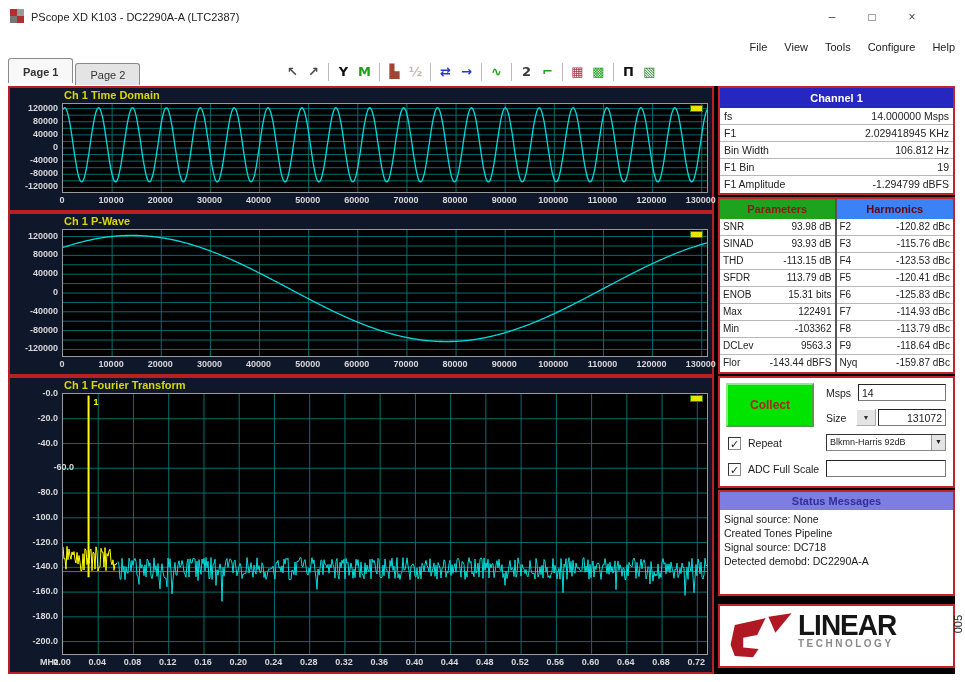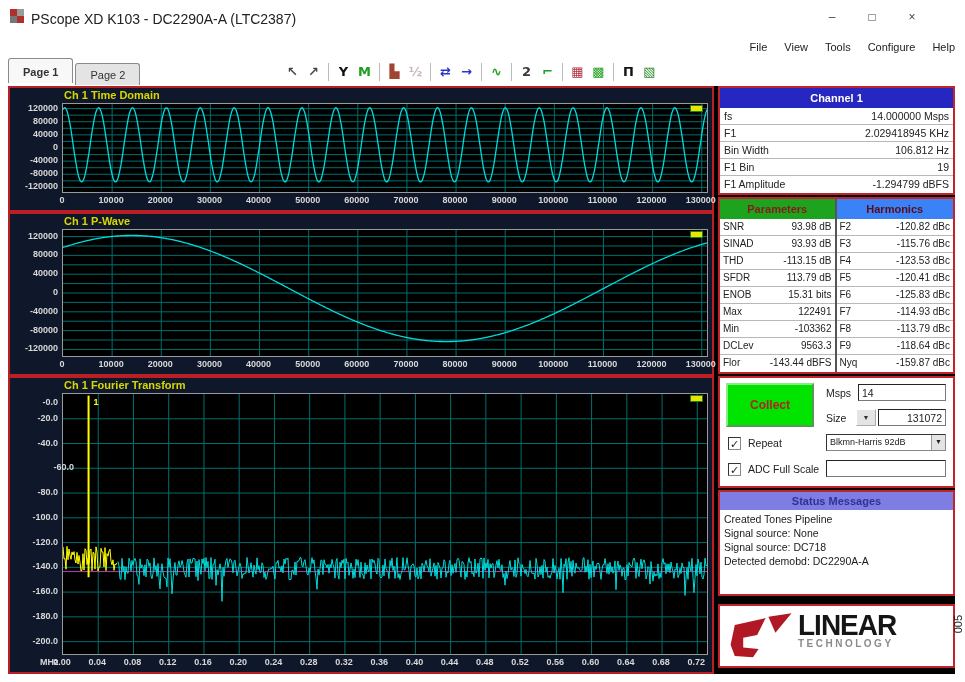--- a/index.html
+++ b/index.html
@@ -6,21 +6,21 @@
   html,body { width:965px; height:682px; background:#fff; overflow:hidden;
               font-family:"Liberation Sans","DejaVu Sans",sans-serif; }
   #window { position:relative; width:965px; height:682px; background:#fff; }
 
   
   .titlebar { position:absolute; top:0; left:0; width:965px; height:34px; background:#fff; }
   .app-icon { position:absolute; left:10px; top:9px; width:14px; height:14px; display:grid;
               grid-template-columns:7px 7px; grid-template-rows:7px 7px; }
   .app-icon i:nth-child(1){background:#b03030}.app-icon i:nth-child(2){background:#9a9a9a}
   .app-icon i:nth-child(3){background:#777}.app-icon i:nth-child(4){background:#b03030}
-  .title-text { position:absolute; left:31px; top:11px; font-size:14px; color:#222;text-align:center; }
+  .title-text { position:absolute; left:31px; top:11px; font-size:11px; color:#222;text-align:center; }
   .win-btn { position:absolute; top:8px; width:22px; height:18px; text-align:center;
              font-size:12px; color:#444; line-height:18px; cursor:default; }
   .win-min{right:122px}.win-max{right:82px}.win-close{right:42px}
 
   
   .menubar { position:absolute; top:37px; right:10px; height:18px; }
   .menu-item { display:inline-block; margin-left:17px; font-size:11px; color:#222; }
 
   
   .tabrow { position:absolute; top:58px; left:8px; width:949px; height:28px; }
@@ -285,21 +285,21 @@
               <line x1="0" y1="198.09523809523807" x2="644" y2="198.09523809523807" stroke="#006e6e" stroke-width="1"></line>
               <line x1="0" y1="222.85714285714283" x2="644" y2="222.85714285714283" stroke="#006e6e" stroke-width="1"></line>
               <line x1="0" y1="247.6190476190476" x2="644" y2="247.6190476190476" stroke="#006e6e" stroke-width="1"></line>
               <line x1="0" y1="177.59238095238095" x2="644" y2="177.59238095238095" stroke="#cc44cc" stroke-width="1" opacity="0.9"></line>
               <path d="M0 152.8L1 165.1L2 164.4L3 175.2L4 152.4L5 165.7L6 155.0L7 161.5L8 165.3L9 157.9L10 161.0L11 157.6L12 165.8L13 169.0L14 158.4L15 170.1L16 161.5L17 168.4L18 177.0L19 176.2L20 159.7L21 176.1L22 154.7L23 156.2L24 170.6L25 164.2L26 169.5L27 155.9L28 154.9L29 176.7L30 158.3L31 158.9L32 175.1L33 152.8L34 158.0L35 177.0L36 173.2L37 172.9L38 154.3L39 158.1L40 158.1L41 173.0L42 153.6L43 176.7L44 159.6L45 162.1L46 157.0L47 155.2L48 167.2L49 170.8L50 165.8L51 176.4L52 170.0L53 170.7L54 168.8" fill="none" stroke="#ffff00" stroke-width="1"></path>
               <path d="M55 167.5L56 171.8L57 185.0L58 185.2L59 164.3L60 177.8L61 172.2L62 185.7L63 172.7L64 178.5L65 179.4L66 164.2L67 167.3L68 177.1L69 166.5L70 171.3L71 166.7L72 164.4L73 167.5L74 181.0L75 182.7L76 190.4L77 164.9L78 174.2L79 170.7L80 172.7L81 181.6L82 170.7L83 182.9L84 165.1L85 166.1L86 172.4L87 168.9L88 182.0L89 184.7L90 179.5L91 163.9L92 176.5L93 171.7L94 182.4L95 169.5L96 184.1L97 194.9L98 177.6L99 169.7L100 178.1L101 182.8L102 184.1L103 184.1L104 192.8L105 164.0L106 173.2L107 164.7L108 177.6L109 199.8L110 185.3L111 175.2L112 168.5L113 181.0L114 181.1L115 170.8L116 166.8L117 173.2L118 171.7L119 166.5L120 170.6L121 178.2L122 180.7L123 183.3L124 168.9L125 165.0L126 183.1L127 164.8L128 169.1L129 168.9L130 164.3L131 164.7L132 165.0L133 182.7L134 167.1L135 186.6L136 165.6L137 174.3L138 180.3L139 165.0L140 169.7L141 164.3L142 176.9L143 163.5L144 173.8L145 167.4L146 184.8L147 184.1L148 163.5L149 185.5L150 170.4L151 170.1L152 165.2L153 191.4L154 175.7L155 181.1L156 175.2L157 169.8L158 175.9L159 207.4L160 173.3L161 182.3L162 172.2L163 166.7L164 164.5L165 173.4L166 168.6L167 164.8L168 165.7L169 168.9L170 178.8L171 167.8L172 166.1L173 174.3L174 181.9L175 177.3L176 172.7L177 169.3L178 172.7L179 184.5L180 179.8L181 180.4L182 179.0L183 179.3L184 163.5L185 171.3L186 179.0L187 175.0L188 168.7L189 176.4L190 183.2L191 171.1L192 176.5L193 180.2L194 163.8L195 175.6L196 171.6L197 178.8L198 178.1L199 168.8L200 171.4L201 183.5L202 178.1L203 185.4L204 182.4L205 177.1L206 174.6L207 175.6L208 174.2L209 174.3L210 172.3L211 180.2L212 185.1L213 168.6L214 169.0L215 166.4L216 174.2L217 172.8L218 177.7L219 171.8L220 178.9L221 165.0L222 170.2L223 164.3L224 165.6L225 164.1L226 185.6L227 185.3L228 185.4L229 176.2L230 176.4L231 180.7L232 168.0L233 181.1L234 167.3L235 167.3L236 166.8L237 163.5L238 163.7L239 172.0L240 172.8L241 167.7L242 165.6L243 172.6L244 179.5L245 181.2L246 174.0L247 178.4L248 170.4L249 163.7L250 169.6L251 165.9L252 177.1L253 183.6L254 195.3L255 175.1L256 181.1L257 174.9L258 165.8L259 166.7L260 180.5L261 165.7L262 170.0L263 170.7L264 173.8L265 170.5L266 179.2L267 170.4L268 173.8L269 165.4L270 170.5L271 173.7L272 184.2L273 167.3L274 164.5L275 181.2L276 185.1L277 168.2L278 173.7L279 166.2L280 169.3L281 165.2L282 184.9L283 164.3L284 169.3L285 168.3L286 181.4L287 175.0L288 168.9L289 174.0L290 184.3L291 174.9L292 183.6L293 165.2L294 171.6L295 165.6L296 174.8L297 183.5L298 168.1L299 179.7L300 181.1L301 184.8L302 168.8L303 179.8L304 171.0L305 176.0L306 177.7L307 165.3L308 184.9L309 165.0L310 168.4L311 166.3L312 170.0L313 177.3L314 180.1L315 164.3L316 165.4L317 182.3L318 184.0L319 182.8L320 171.1L321 181.8L322 165.0L323 174.4L324 176.5L325 177.7L326 184.6L327 166.6L328 172.4L329 164.1L330 176.5L331 172.0L332 184.5L333 175.2L334 163.5L335 183.8L336 179.7L337 185.5L338 179.8L339 178.0L340 163.6L341 175.8L342 175.9L343 170.9L344 163.8L345 171.4L346 177.2L347 185.7L348 171.9L349 171.2L350 169.8L351 172.0L352 182.3L353 183.1L354 174.0L355 184.9L356 182.3L357 172.7L358 184.9L359 169.2L360 171.2L361 177.5L362 170.3L363 166.4L364 171.9L365 173.1L366 178.2L367 164.7L368 182.2L369 177.9L370 173.9L371 168.9L372 182.2L373 171.3L374 185.2L375 168.5L376 171.2L377 173.9L378 184.0L379 174.2L380 173.9L381 165.8L382 167.7L383 183.3L384 177.7L385 179.0L386 169.7L387 166.3L388 181.5L389 170.7L390 179.4L391 172.9L392 169.5L393 178.3L394 165.8L395 164.2L396 166.0L397 174.5L398 183.2L399 167.6L400 168.2L401 170.3L402 185.4L403 177.3L404 183.1L405 169.1L406 163.7L407 168.8L408 167.4L409 179.9L410 178.4L411 182.7L412 165.0L413 179.2L414 176.7L415 169.1L416 182.9L417 165.2L418 163.8L419 165.1L420 184.3L421 163.9L422 176.2L423 168.9L424 173.9L425 165.4L426 183.9L427 169.6L428 174.1L429 169.9L430 169.5L431 183.6L432 178.5L433 170.9L434 166.6L435 173.8L436 165.3L437 175.2L438 176.8L439 170.7L440 183.6L441 179.5L442 191.2L443 177.0L444 184.5L445 179.6L446 172.1L447 166.5L448 176.2L449 173.7L450 174.6L451 182.5L452 166.0L453 183.3L454 179.8L455 163.8L456 169.4L457 170.4L458 182.2L459 170.4L460 173.9L461 174.9L462 179.7L463 175.3L464 181.6L465 182.8L466 177.5L467 166.5L468 175.7L469 179.5L470 179.6L471 179.0L472 185.1L473 164.4L474 169.9L475 183.0L476 180.4L477 172.8L478 180.6L479 171.3L480 184.2L481 165.5L482 167.2L483 178.3L484 173.0L485 183.4L486 181.7L487 184.2L488 180.4L489 178.3L490 164.5L491 179.0L492 171.4L493 176.5L494 185.0L495 177.8L496 174.3L497 185.3L498 164.5L499 176.7L500 198.7L501 170.1L502 172.7L503 164.6L504 185.3L505 168.4L506 163.7L507 178.4L508 167.4L509 182.3L510 166.3L511 176.1L512 179.3L513 169.0L514 173.8L515 174.1L516 173.8L517 176.5L518 177.3L519 176.2L520 164.4L521 163.7L522 178.3L523 172.1L524 177.8L525 165.7L526 185.2L527 170.4L528 183.7L529 172.6L530 166.9L531 183.1L532 172.1L533 175.6L534 169.5L535 169.2L536 169.6L537 177.4L538 185.4L539 175.0L540 170.6L541 171.0L542 164.6L543 171.0L544 179.5L545 169.7L546 180.3L547 168.3L548 177.5L549 172.6L550 179.2L551 176.3L552 166.9L553 195.7L554 172.9L555 167.1L556 176.5L557 170.8L558 173.7L559 182.3L560 174.1L561 174.1L562 185.7L563 185.3L564 170.6L565 182.0L566 168.5L567 171.0L568 171.9L569 173.0L570 165.9L571 164.0L572 167.3L573 184.4L574 168.4L575 177.9L576 182.6L577 172.3L578 165.1L579 174.9L580 168.0L581 165.8L582 169.2L583 185.0L584 181.1L585 172.5L586 173.5L587 190.1L588 167.6L589 177.8L590 187.1L591 178.0L592 182.2L593 180.0L594 181.8L595 169.9L596 184.7L597 178.7L598 183.5L599 168.7L600 164.5L601 170.2L602 168.6L603 179.8L604 169.8L605 177.3L606 169.8L607 178.7L608 168.1L609 173.8L610 177.6L611 184.3L612 174.9L613 176.2L614 169.1L615 183.6L616 180.9L617 174.2L618 179.7L619 169.0L620 173.3L621 173.5L622 201.4L623 184.3L624 173.4L625 185.4L626 167.6L627 173.4L628 177.0L629 164.3L630 183.1L631 198.6L632 184.3L633 170.5L634 181.9L635 165.0L636 169.9L637 179.9L638 168.1L639 183.2L640 185.0L641 180.5L642 164.2L643 171.8L644 171.2" fill="none" stroke="#00dcdc" stroke-width="1"></path>
               <line x1="25.54856361149111" y1="1.6030844761904761" x2="25.54856361149111" y2="183.23809523809524" stroke="#ffff00" stroke-width="2"></line>
               <text x="30.54856361149111" y="11" fill="#ffff00" font-size="9" font-weight="bold">1</text>
             </svg></div>
           <div class="legend-chip"></div>
-          <div class="ylab" style="left: 0px; top: 10px; margin-top: 9px;">-0.0</div>
+          <div class="ylab" style="left: 0px; top: 10px;">-0.0</div>
           <div class="ylab" style="left: 0px; top: 34.7619px;">-20.0</div>
           <div class="ylab" style="left: 0px; top: 59.5238px;">-40.0</div>
           <div class="ylab" style="left: 16px; top: 84.2857px; padding-left: 8px;">-60.0</div>
           <div class="ylab" style="left: 0px; top: 109.048px;">-80.0</div>
           <div class="ylab" style="left: 0px; top: 133.81px;">-100.0</div>
           <div class="ylab" style="left: 0px; top: 158.571px;">-120.0</div>
           <div class="ylab" style="left: 0px; top: 183.333px;">-140.0</div>
           <div class="ylab" style="left: 0px; top: 208.095px;">-160.0</div>
           <div class="ylab" style="left: 0px; top: 232.857px;">-180.0</div>
           <div class="ylab" style="left: 0px; top: 257.619px;">-200.0</div>
@@ -455,22 +455,22 @@
           <span class="arrow">▼</span>
         </span>
         <span class="cb checked" style="left:8px;top:85px"></span>
         <span class="fld-label" style="left:28px;top:85px">ADC Full Scale</span>
         <input class="txt" style="left: 106px; top: 82px; width: 120px;" value="">
       </div>
 
       <div class="panel" style="height:106px;margin-bottom:0">
         <div class="panel-header hd-purple">Status Messages</div>
         <div class="status-body" id="status-lines">
+            <div class="status-line">Signal source: None</div>
             <div class="status-line">Created Tones Pipeline</div>
-            <div class="status-line">Signal source: None</div>
             <div class="status-line">Signal source: DC718</div>
             <div class="status-line">Detected demobd: DC2290A-A</div>
           </div>
       </div>
 
       <div class="panel logo-panel">
         <svg width="70" height="52" viewBox="0 0 100 74" style="position:absolute;left:5px;top:5px">
           <polygon points="8,48 14,20 58,10 46,34 26,38 26,52 48,54 40,66 14,64" fill="#b01823"></polygon>
           <polygon points="62,8 95,3 72,31" fill="#b01823"></polygon>
         </svg>

